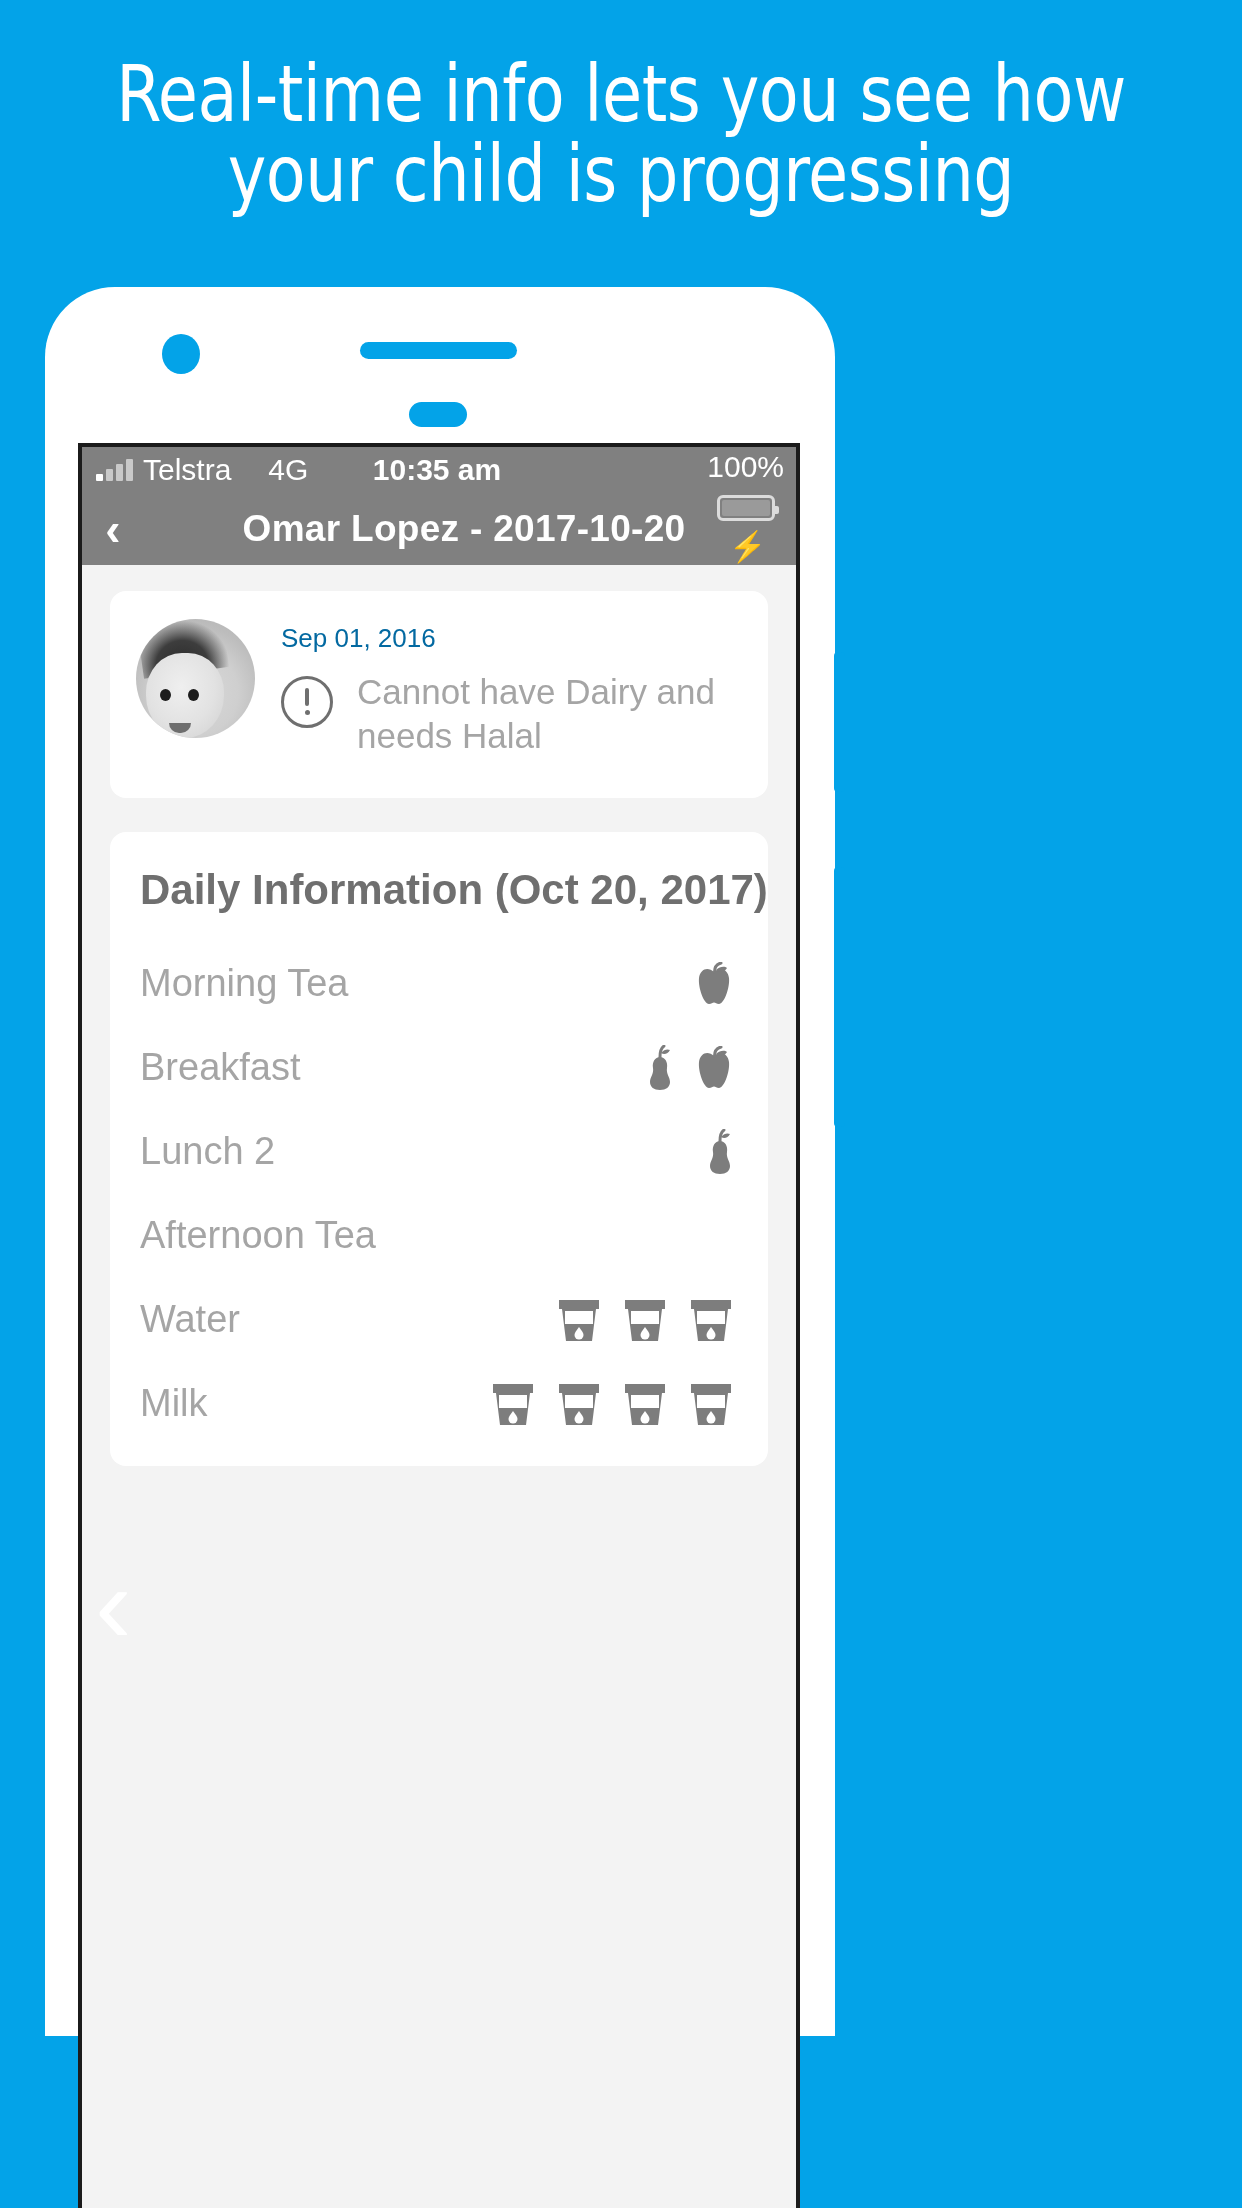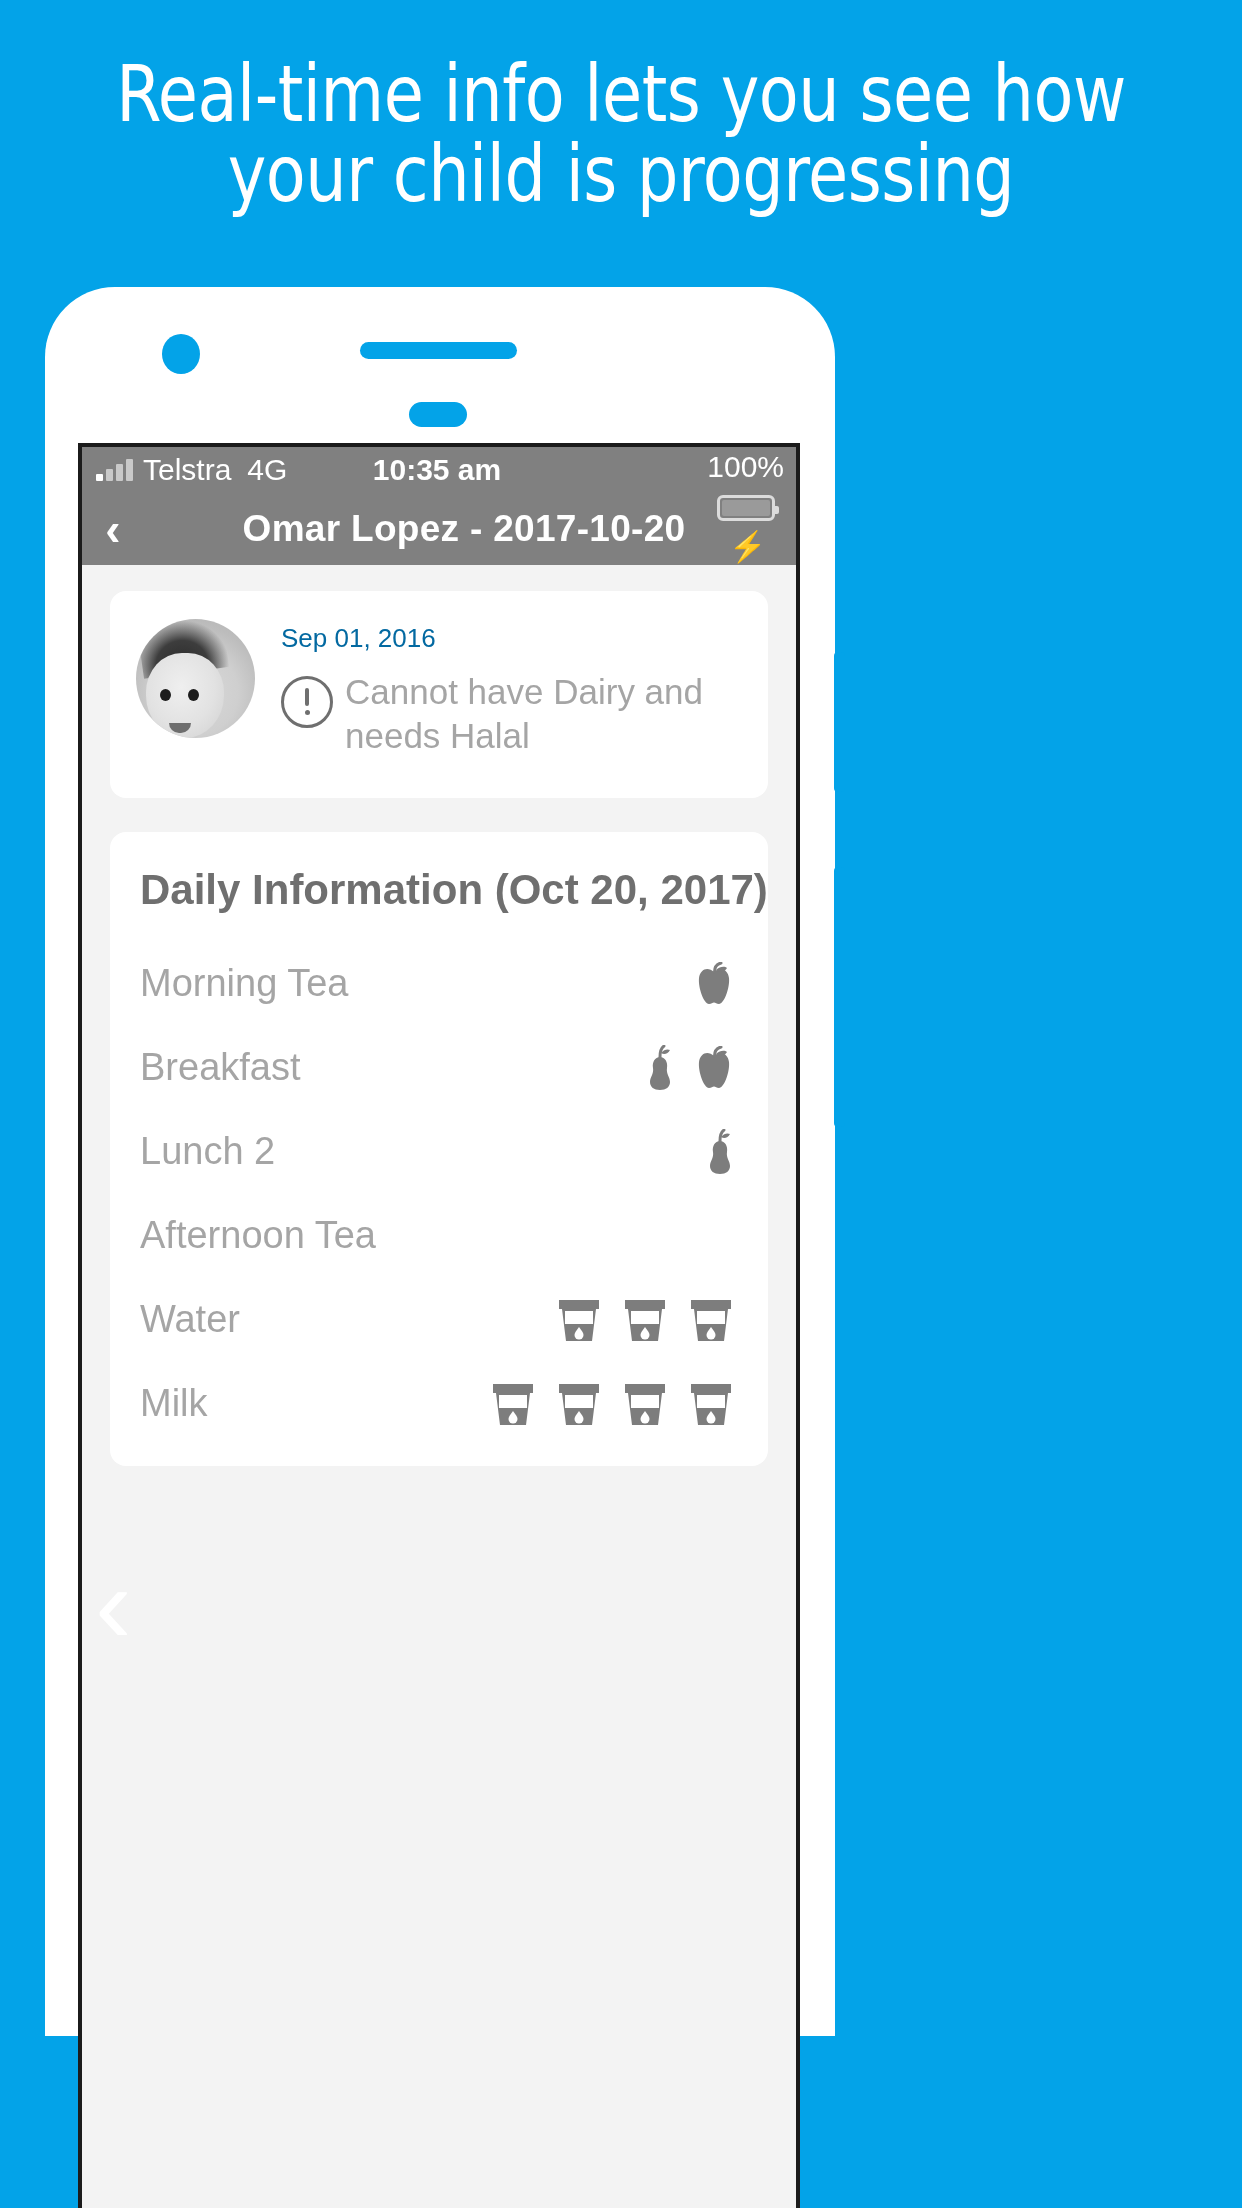--- a/index.html
+++ b/index.html
@@ -58,21 +58,21 @@
     position:relative;
   }
   .sb-left{display:flex;align-items:center;gap:10px;padding-left:14px;}
   .bars{display:flex;align-items:flex-end;gap:3px;height:22px;}
   .bars i{display:block;width:7px;background:#ffffff;border-radius:1px;}
   .bars i:nth-child(1){height:7px;}
   .bars i:nth-child(2){height:12px;background:#c9c9c9;}
   .bars i:nth-child(3){height:17px;background:#c9c9c9;}
   .bars i:nth-child(4){height:22px;background:#c9c9c9;}
   .carrier{font-size:30px;}
-  .net{font-size:30px;margin-left:6px;}
+  .net{font-size:30px;margin-left:27px;}
   .sb-time{
     position:absolute;left:0;right:4px;text-align:center;
     font-size:30px;font-weight:bold;
   }
   .sb-right{
     margin-left:auto;display:flex;align-items:center;gap:11px;
     padding-right:12px;position:relative;z-index:2;flex-direction:column;
   }
   .loc-ico{width:24px;height:24px;}
   .bt-ico{width:18px;height:26px;}
@@ -126,21 +126,21 @@
     position:absolute;width:11px;height:12px;border-radius:50%;background:#1c1c1c;top:70px;
   }
   .avatar .eye.l{left:24px;}
   .avatar .eye.r{left:52px;}
   .avatar .mouth{
     position:absolute;left:33px;top:104px;width:22px;height:10px;
     border-radius:0 0 11px 11px;background:#6e6e6e;
   }
   .p-info{flex:1;padding-top:4px;}
   .p-date{font-size:26px;color:#0369a1;margin-bottom:16px;}
-  .allergy{display:flex;gap:12px;align-items:flex-start;}
+  .allergy{display:flex;gap:24px;align-items:flex-start;}
   .warn{
     width:46px;height:46px;border:3px solid #6f6f6f;border-radius:50%;
     flex:none;position:relative;margin-top:6px;
   }
   .warn:before{
     content:"";position:absolute;left:50%;top:9px;width:4px;height:18px;
     margin-left:-2px;background:#6f6f6f;border-radius:2px;
   }
   .warn:after{
     content:"";position:absolute;left:50%;top:31px;width:5px;height:5px;

